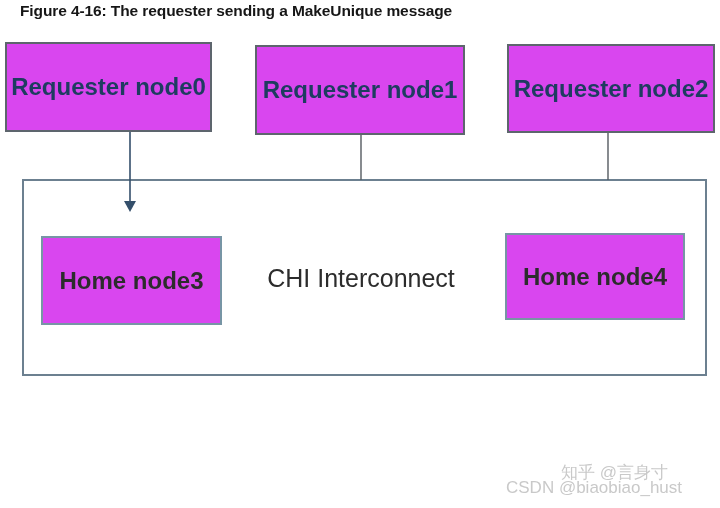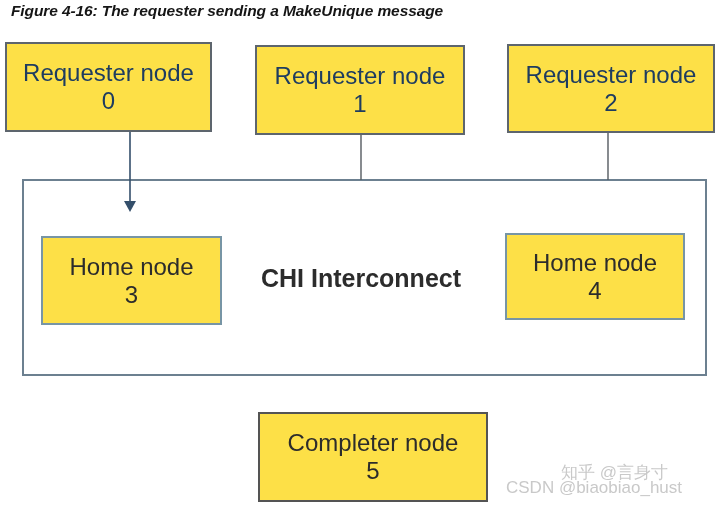--- a/index.html
+++ b/index.html
@@ -14,46 +14,45 @@
     --connector-gray:#555b60;
     --watermark-gray:#c9c9c9;
     --caption-ink:#161616;
   }
   html,body{margin:0;padding:0;background:#ffffff;}
   .stage{
     position:relative;width:720px;height:508px;background:#ffffff;
     font-family:"Liberation Sans","DejaVu Sans",sans-serif;overflow:hidden;
   }
   .caption{
-    position:absolute;left:11px;top:2px;width:560px;
+    position:absolute;left:20px;top:2px;width:560px;
     font-size:15.5px;font-weight:bold;color:var(--caption-ink);
     letter-spacing:-0.1px;
-    font-style:italic;
   }
   .overlay{position:absolute;left:0;top:0;z-index:15;pointer-events:none;}
   .ln-navy{stroke:var(--connector-navy);stroke-width:1.6;}
   .ln-gray{stroke:var(--connector-gray);stroke-width:1.4;}
   .arrowhead{fill:var(--connector-navy);}
   .box{
-    position:absolute;background:#fde047;box-sizing:border-box;
-    display:flex;flex-direction:column;align-items:center;justify-content:center;
-    text-align:center;line-height:28px;font-size:24px;
+    position:absolute;background:#d946ef;box-sizing:border-box;
+    display:flex;align-items:center;justify-content:center;
+    text-align:center;line-height:28px;font-size:24px;font-weight:bold;
   }
   .req{border:2px solid var(--req-border);color:var(--navy-text);z-index:4;}
   .req0{left:5px;top:42px;width:207px;height:90px;}
   .req1{left:255px;top:45px;width:210px;height:90px;}
   .req2{left:507px;top:44px;width:208px;height:89px;}
   .interconnect{
     position:absolute;left:22px;top:179px;width:685px;height:197px;
     box-sizing:border-box;border:2px solid var(--interconnect-border);
     background:#ffffff;z-index:1;
   }
   .chi-label{
     position:absolute;left:226px;top:264px;width:270px;z-index:5;
-    text-align:center;font-size:25px;color:var(--ink-text);font-weight:bold;
+    text-align:center;font-size:25px;color:var(--ink-text);
   }
   .msg{
     position:absolute;left:54px;top:210px;width:155px;height:30px;
     background:var(--accent-teal);color:#12395c;z-index:8;
     display:flex;align-items:center;justify-content:center;
     font-size:17px;font-weight:bold;box-sizing:border-box;
   }
   .home{border:2px solid var(--home-border);color:var(--ink-text);z-index:6;text-align:center;}
   .home3{left:41px;top:236px;width:181px;height:89px;}
   .home4{left:505px;top:233px;width:180px;height:87px;}
@@ -105,21 +104,17 @@
   <div class="box home home3">
     <div>Home node</div>
     <div>3</div>
   </div>
 
   <div class="box home home4">
     <div>Home node</div>
     <div>4</div>
   </div>
 
-  <div class="box completer">
-    <div>Completer node</div>
-    <div>5</div>
-  </div>
 
   <div class="wm wm-csdn">CSDN @biaobiao_hust</div>
   <div class="wm wm-zhihu">知乎 @言身寸</div>
 
 </div>
 
 </body></html>

